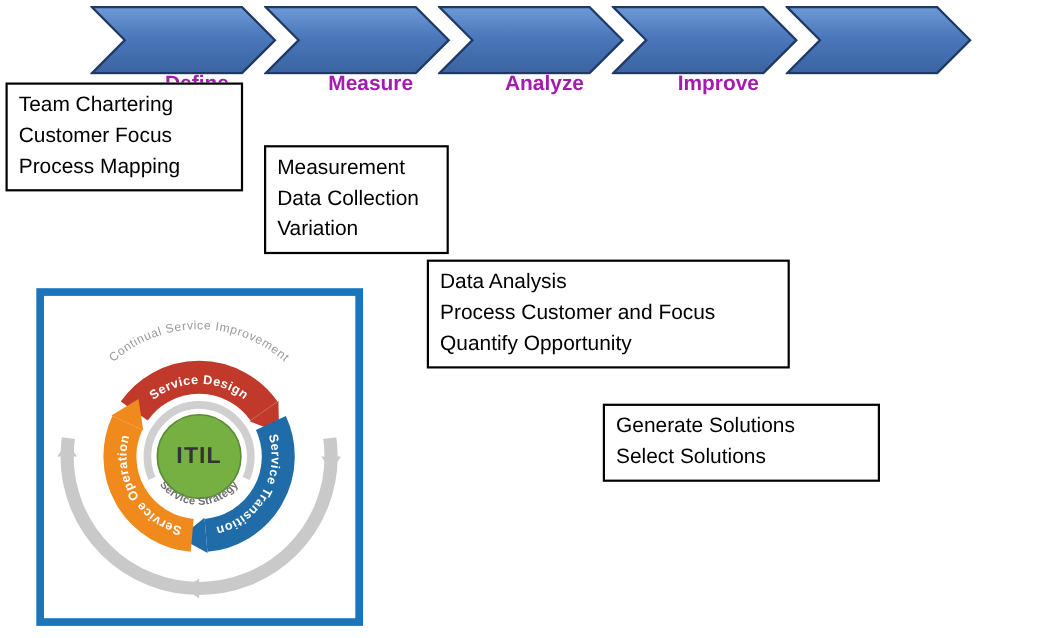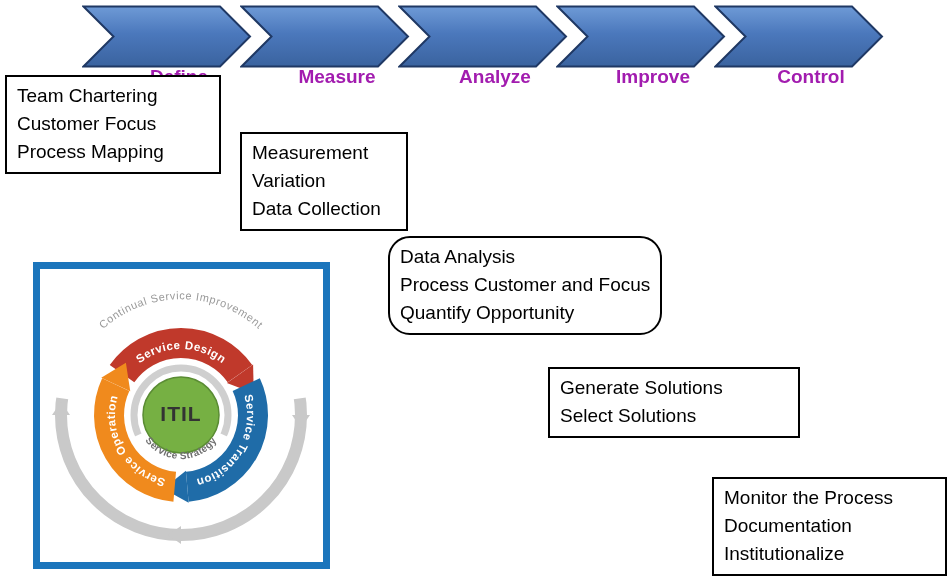--- a/index.html
+++ b/index.html
@@ -58,51 +58,45 @@
   <div class="chevron" style="left:556px">
     <svg viewBox="0 0 170 63" width="170" height="63">
       <polygon points="1.5,1.5 138,1.5 168,31.5 138,61.5 1.5,61.5 31.5,31.5" fill="url(#chevGrad)" stroke="#1F3864" stroke-width="2"></polygon>
     </svg>
     <span class="chevron-label">Improve</span>
   </div>
   <div class="chevron" style="left:714px">
     <svg viewBox="0 0 170 63" width="170" height="63">
       <polygon points="1.5,1.5 138,1.5 168,31.5 138,61.5 1.5,61.5 31.5,31.5" fill="url(#chevGrad)" stroke="#1F3864" stroke-width="2"></polygon>
     </svg>
-    <span class="chevron-label">Control</span>
   </div>
 
   <div class="activity-box" style="left:5px;top:75px;width:216px;">
     <div class="activity-line">Team Chartering</div>
     <div class="activity-line">Customer Focus</div>
     <div class="activity-line">Process Mapping</div>
   </div>
 
   <div class="activity-box" style="left:240px;top:132px;width:168px;">
     <div class="activity-line">Measurement</div>
+    <div class="activity-line">Data Collection</div>
     <div class="activity-line">Variation</div>
-    <div class="activity-line">Data Collection</div>
   </div>
 
-  <div class="activity-box" style="left:388px;top:236px;width:274px;border-radius:22px;">
+  <div class="activity-box" style="left:388px;top:236px;width:330px;">
     <div class="activity-line">Data Analysis</div>
     <div class="activity-line">Process Customer and Focus</div>
     <div class="activity-line">Quantify Opportunity</div>
   </div>
 
   <div class="activity-box" style="left:548px;top:367px;width:252px;">
     <div class="activity-line">Generate Solutions</div>
     <div class="activity-line">Select Solutions</div>
   </div>
 
-  <div class="activity-box" style="left:712px;top:477px;width:235px;">
-    <div class="activity-line">Monitor the Process</div>
-    <div class="activity-line">Documentation</div>
-    <div class="activity-line">Institutionalize</div>
-  </div>
 
   <div id="itil-frame">
     <svg viewBox="0 0 283 293" width="283" height="293">
       <defs>
         <path id="p-outer" d="M 26.8 125.9 A 116 116 0 0 1 255.2 125.9" fill="none"></path>
         <path id="p-red" d="M 83.84 113 A 66 66 0 0 1 198.16 113" fill="none"></path>
         <path id="p-blue" d="M 198.16 113 A 66 66 0 0 1 141 212" fill="none"></path>
         <path id="p-orange" d="M 141 212 A 66 66 0 0 1 83.84 113" fill="none"></path>
         <path id="p-strategy" d="M 102.89 168 A 44 44 0 0 0 179.11 168" fill="none"></path>
       </defs>

